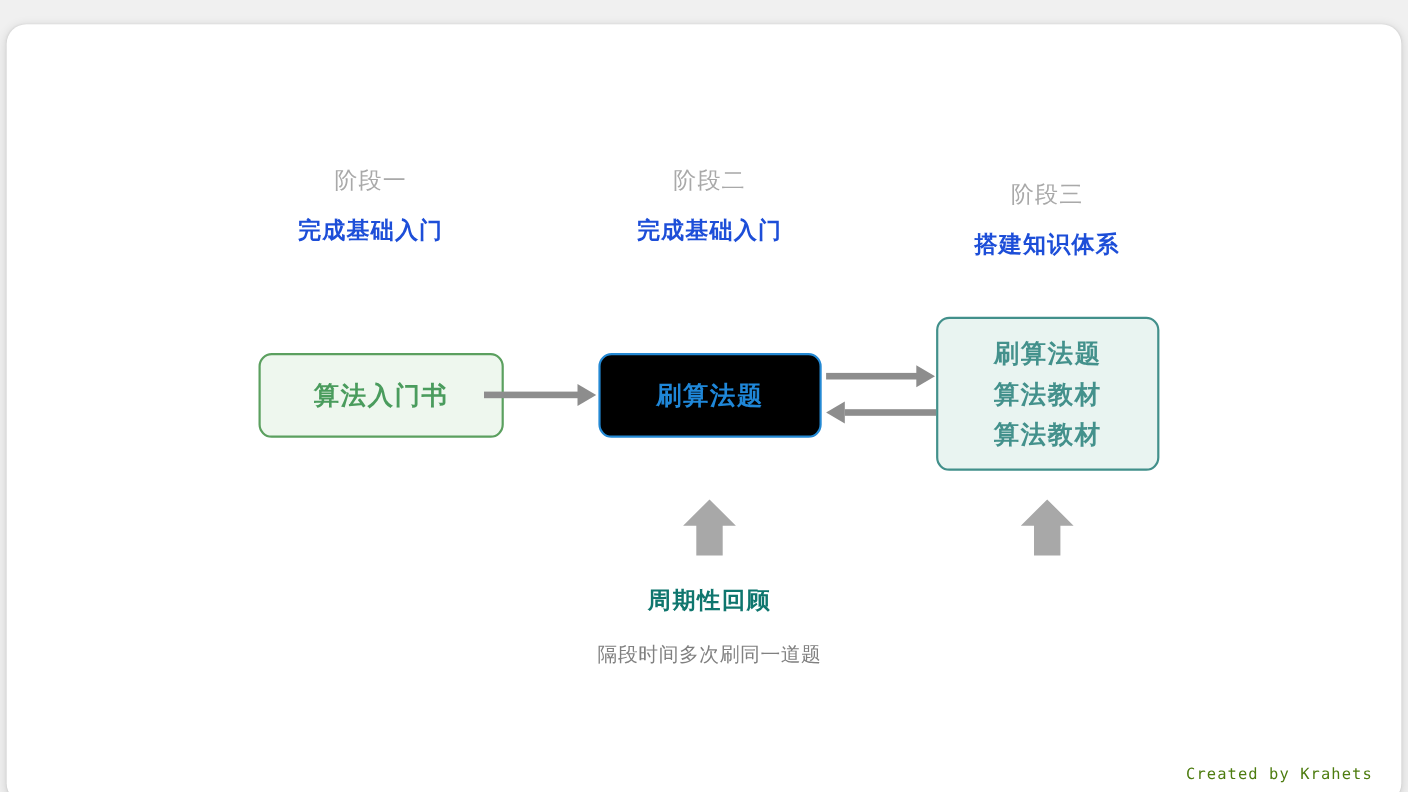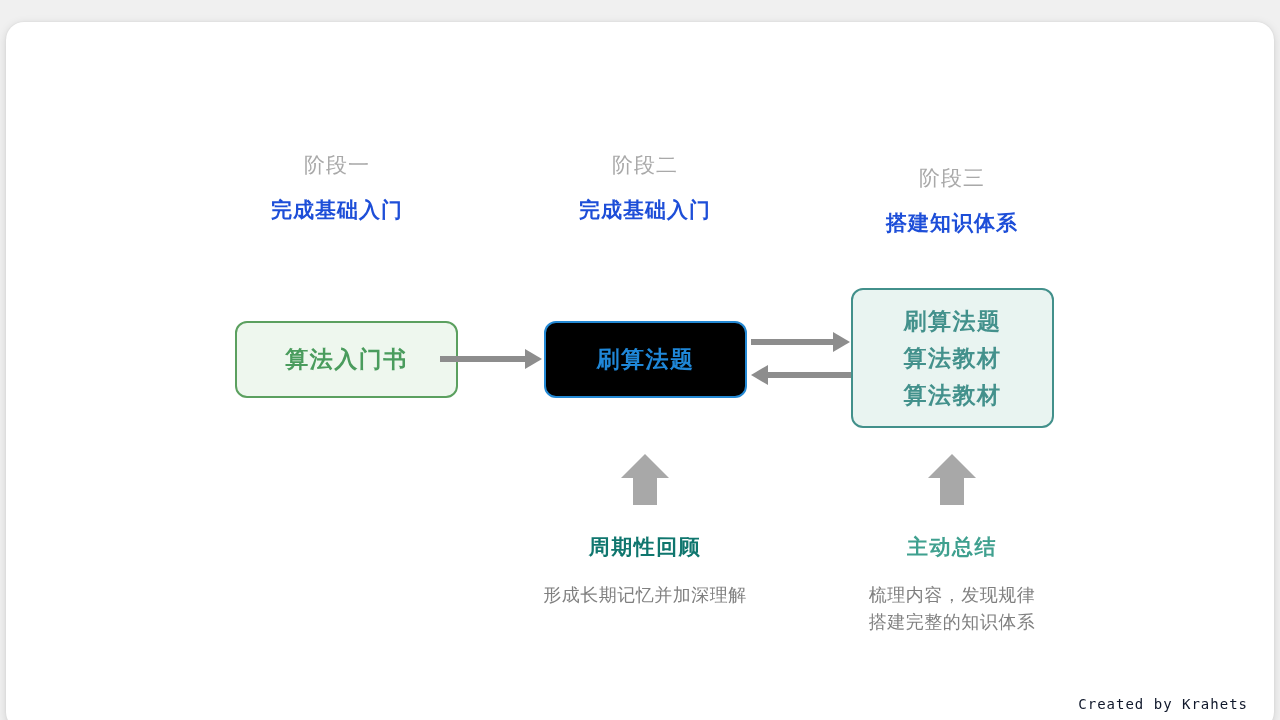--- a/index.html
+++ b/index.html
@@ -119,21 +119,21 @@
     color: #808080;
     line-height: 27px;
     letter-spacing: 0.5px;
   }
   #credit {
     position: absolute;
     right: 26px;
     bottom: 18px;
     font-family: "DejaVu Sans Mono", "Liberation Mono", monospace;
     font-size: 14px;
-    color: #0f172a;
+    color: #4d7c0f;
     letter-spacing: 1px;
     text-align: center;
   }
 </style>
 </head>
 <body>
 
 <div id="card">
 
   <div class="stage" style="left:191px; top:128px;">
@@ -180,27 +180,20 @@
 
   <div class="arrow-up" style="left:920px; top:430px;">
     <svg width="52" height="55" viewBox="0 0 52 55">
       <polygon points="26,2 50,26 38,26 38,53 14,53 14,26 2,26" fill="#a8a8a8"></polygon>
     </svg>
   </div>
 
   <div class="note" style="left:489px; top:510px;">
     <div class="note-title blue">周期性回顾</div>
     <div class="note-desc">
-      <div>形成长期记忆并加深理解</div>
+      <div>隔段时间多次刷同一道题</div>
     </div>
   </div>
 
-  <div class="note" style="left:796px; top:510px;">
-    <div class="note-title teal">主动总结</div>
-    <div class="note-desc">
-      <div>梳理内容，发现规律</div>
-      <div>搭建完整的知识体系</div>
-    </div>
-  </div>
 
   <div id="credit">Created by Krahets</div>
 
 </div>
 
 </body></html>

